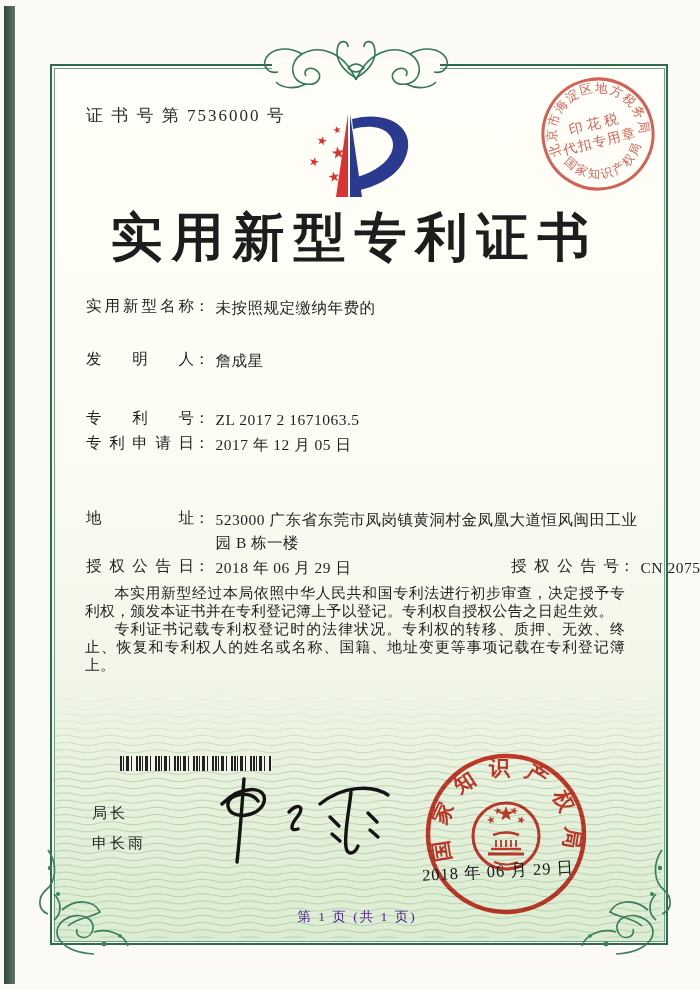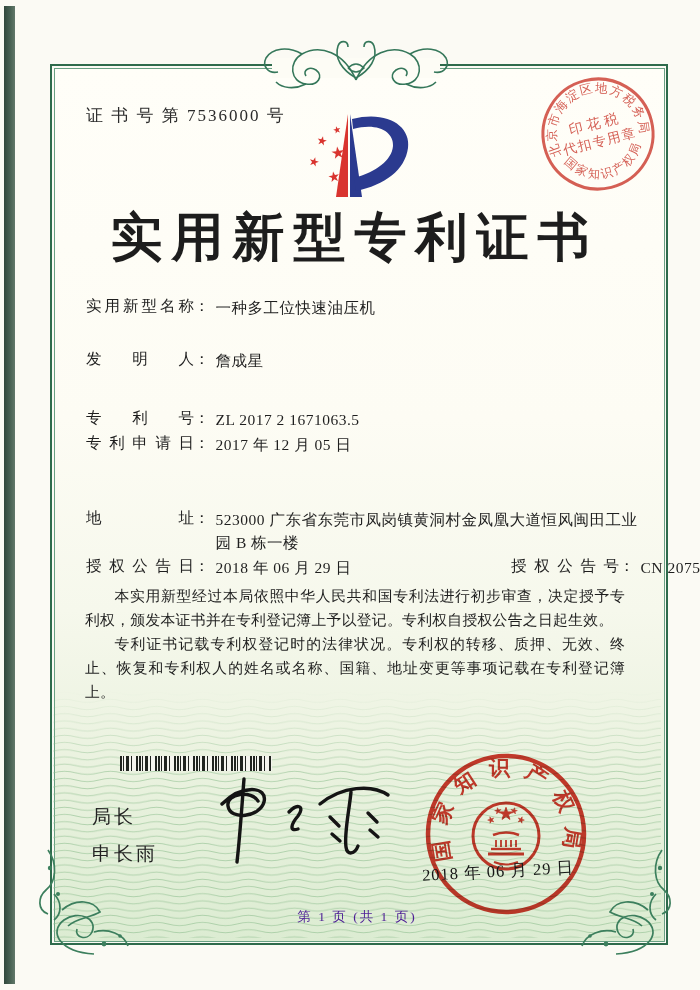--- a/index.html
+++ b/index.html
@@ -13,25 +13,25 @@
   .waves{position:absolute;left:53px;top:690px;width:608px;height:248px;opacity:.65;
     -webkit-mask-image:linear-gradient(180deg,transparent 0,#000 34%);mask-image:linear-gradient(180deg,transparent 0,#000 34%);}
   
   .certno{position:absolute;left:86px;top:104px;font-size:17px;letter-spacing:2px;color:#2b2b2b;}
   .title{position:absolute;left:0;top:203px;width:700px;text-align:center;font-size:52px;font-weight:700;letter-spacing:9px;text-indent:9px;color:#1d1d1d;}
   .frow{position:absolute;left:86px;font-size:15.5px;color:#1f1f1f;white-space:nowrap;}
   .flabel{display:inline-block;width:108px;text-align:justify;text-align-last:justify;vertical-align:top;}
   .fcolon{display:inline-block;margin-right:6px;vertical-align:top;}
   .fvalue{display:inline-block;max-width:430px;white-space:normal;vertical-align:top;letter-spacing:.5px;line-height:23px;}
   .grant2{position:absolute;left:425px;top:0;}
-  .paras{position:absolute;left:85px;top:584px;width:540px;font-size:14.8px;line-height:24px;color:#1e1e1e;text-align:justify;}
+  .paras{position:absolute;left:85px;top:584px;width:540px;font-size:14.8px;line-height:18px;color:#1e1e1e;text-align:justify;}
   .paras p{margin:0;text-indent:2em;letter-spacing:.3px;}
   .barcode{position:absolute;left:120px;top:756px;width:152px;height:15px;
     background:repeating-linear-gradient(90deg,#20241f 0 2px,#f4f4ee 2px 3px,#20241f 3px 4px,#f4f4ee 4px 6px,#20241f 6px 9px,#f4f4ee 9px 11px,#20241f 11px 12px,#f4f4ee 12px 16px,#20241f 16px 18px,#f4f4ee 18px 19px);}
-  .director{position:absolute;left:92px;top:804px;font-size:19px;letter-spacing:3px;color:#222;font-family:"Liberation Sans","DejaVu Sans",sans-serif;}
+  .director{position:absolute;left:92px;top:804px;font-size:15px;letter-spacing:3px;color:#222;font-family:"Liberation Sans","DejaVu Sans",sans-serif;}
   .director div{margin-bottom:11px;}
   .sig{position:absolute;left:192px;top:772px;}
   .sealwrap{position:absolute;left:420px;top:748px;mix-blend-mode:multiply;}
   .sealdate{position:absolute;left:422px;top:860px;width:180px;font-size:16.5px;letter-spacing:1px;color:#161616;transform:rotate(-3deg);}
   .stampwrap{position:absolute;left:528px;top:64px;mix-blend-mode:multiply;opacity:.88;transform:rotate(-14deg);}
   .footer{position:absolute;left:50px;top:908px;width:614px;text-align:center;font-size:13.5px;letter-spacing:2px;color:#4c1d95;}
   .logo{position:absolute;left:290px;top:110px;}
   .ornament{position:absolute;left:244px;top:38px;}
   .flourish{position:absolute;}
   .fl-left{left:32px;top:824px;}
@@ -143,21 +143,21 @@
         <textPath href="#taxbot" startOffset="50%" text-anchor="middle">国家知识产权局</textPath>
       </text>
       <text x="70" y="64" text-anchor="middle" font-size="14" letter-spacing="4" fill="#cf4a40">印花税</text>
       <text x="70" y="82" text-anchor="middle" font-size="13.5" letter-spacing="1.5" fill="#cf4a40">代扣专用章</text>
     </svg>
   </div>
 
   <div class="title">实用新型专利证书</div>
 
   <div class="frow" style="top:296px">
-    <span class="flabel">实用新型名称</span><span class="fcolon">：</span><span class="fvalue">一种多工位快速油压机</span>
+    <span class="flabel">实用新型名称</span><span class="fcolon">：</span><span class="fvalue">未按照规定缴纳年费的</span>
   </div>
   <div class="frow" style="top:349px">
     <span class="flabel">发明人</span><span class="fcolon">：</span><span class="fvalue">詹成星</span>
   </div>
   <div class="frow" style="top:408px">
     <span class="flabel">专利号</span><span class="fcolon">：</span><span class="fvalue">ZL 2017 2 1671063.5</span>
   </div>
   <div class="frow" style="top:433px">
     <span class="flabel">专利申请日</span><span class="fcolon">：</span><span class="fvalue">2017 年 12 月 05 日</span>
   </div>

